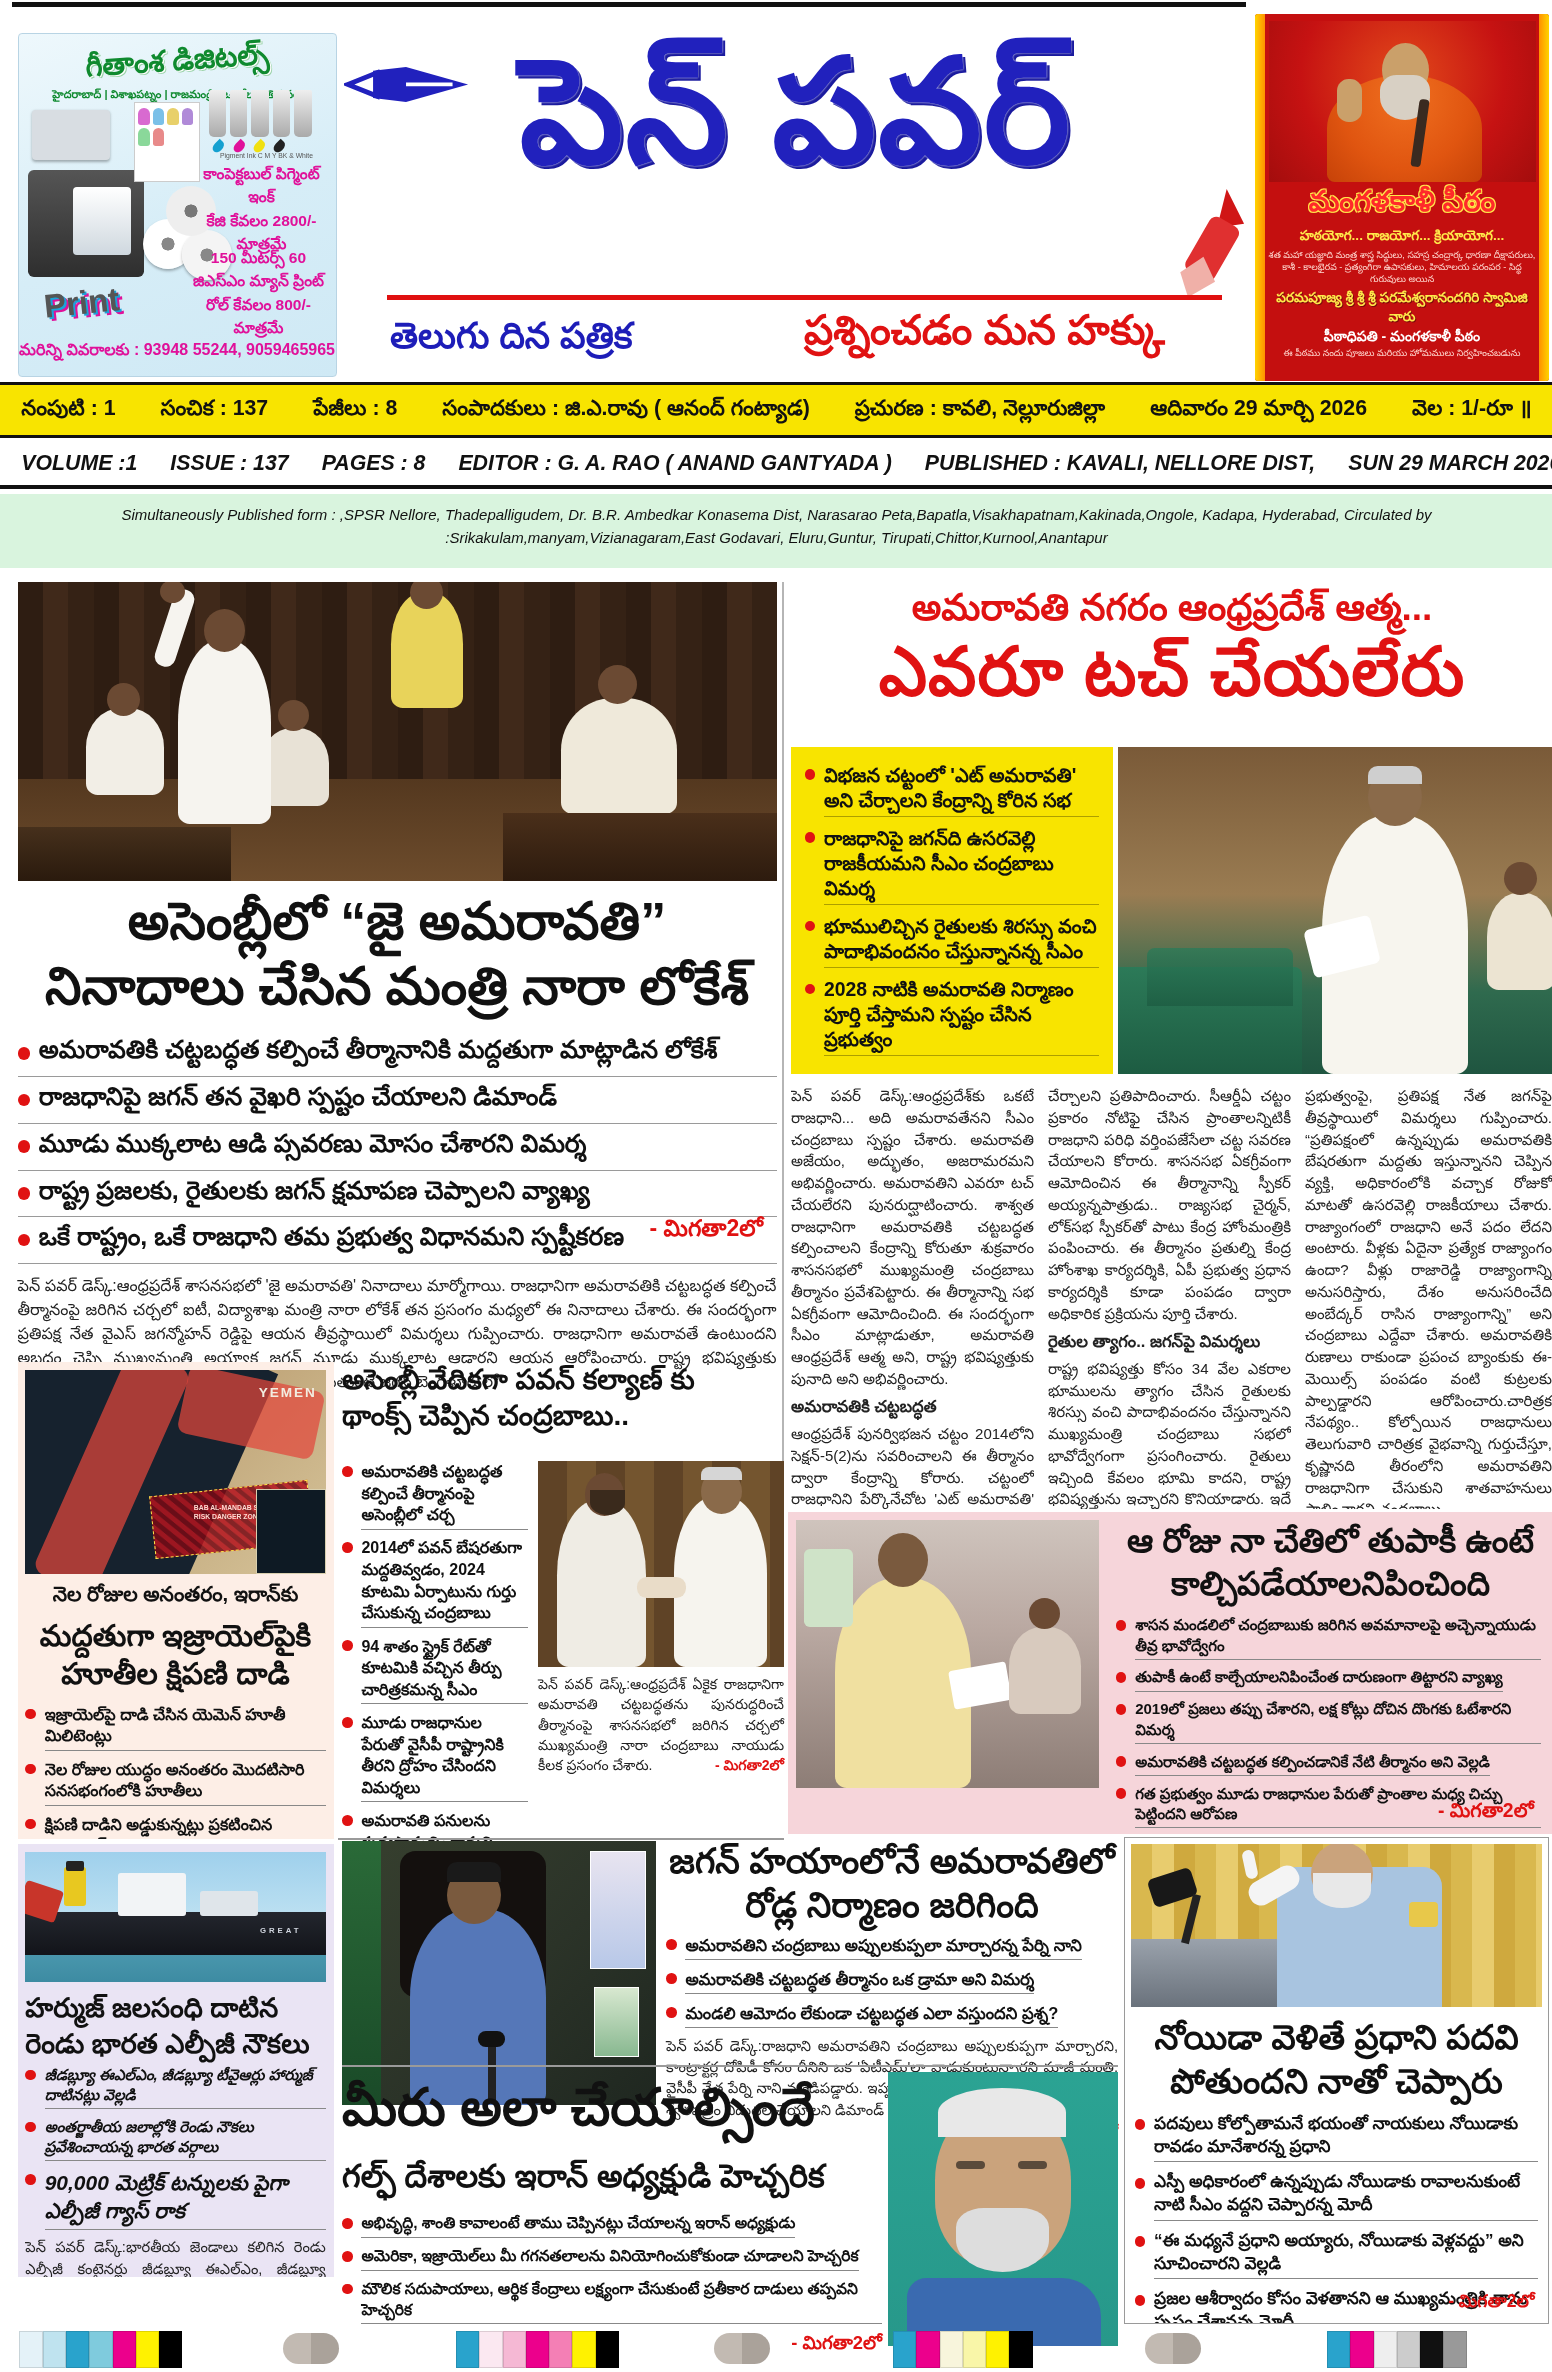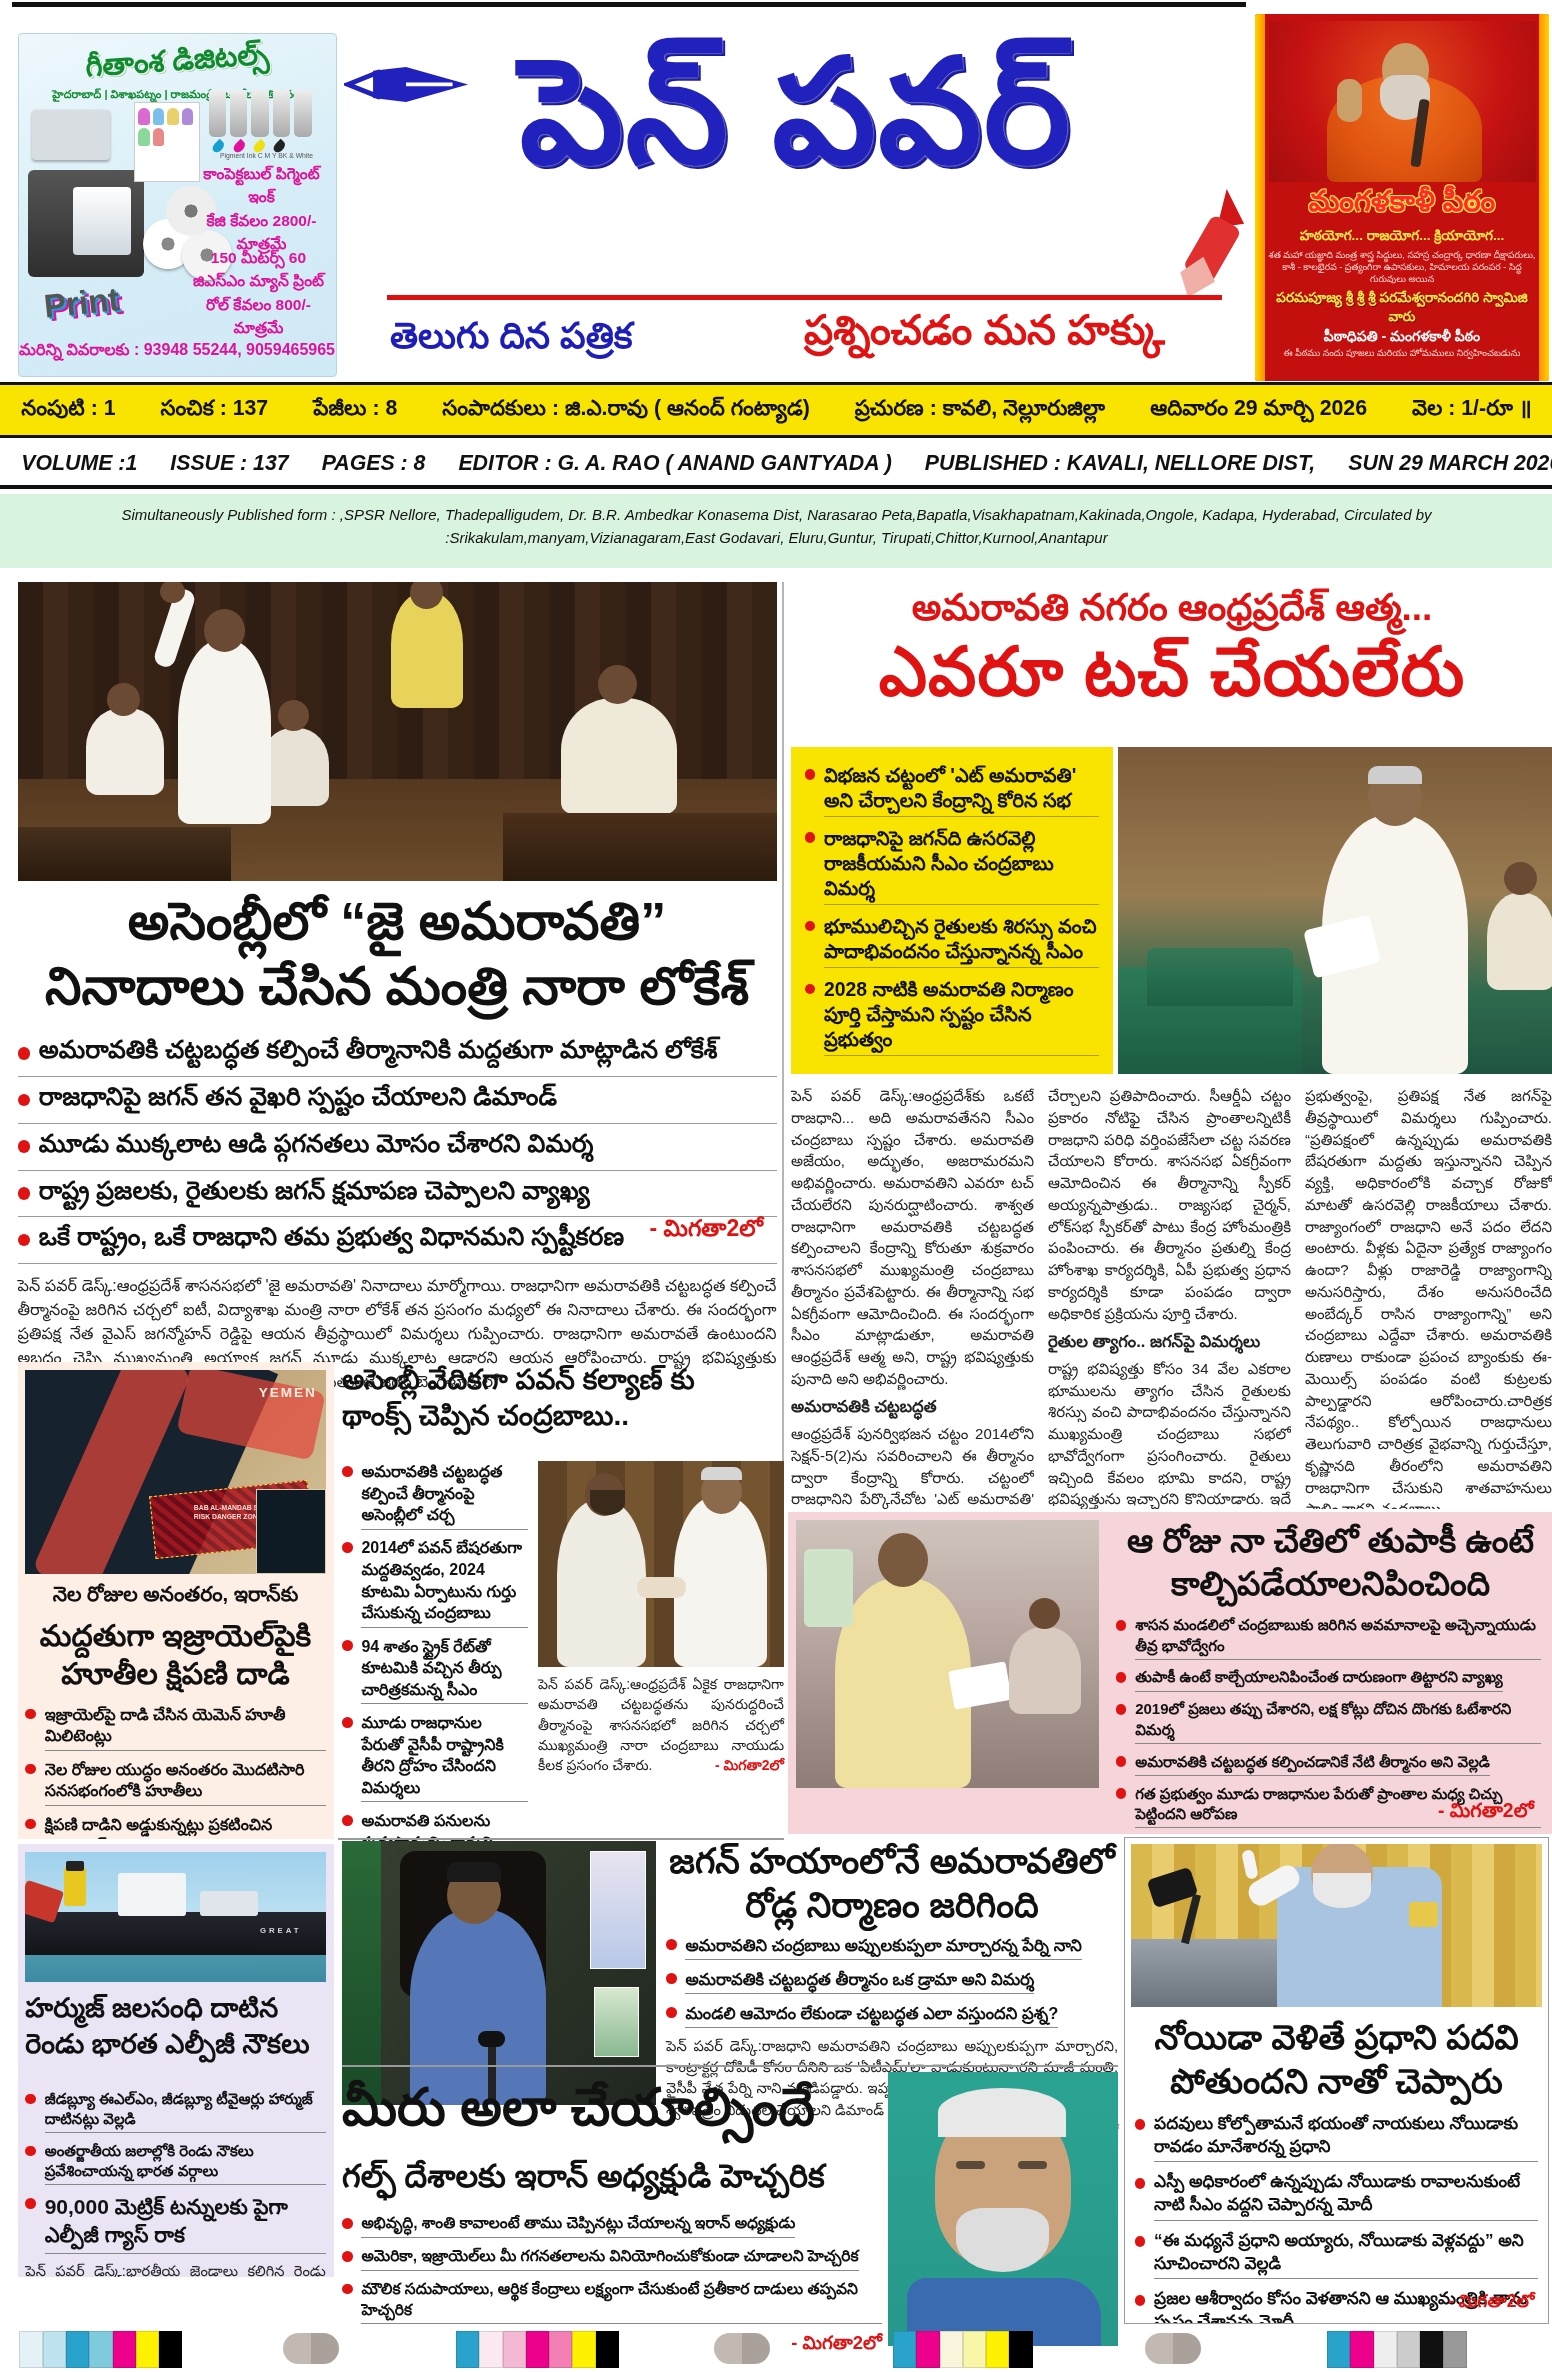--- a/index.html
+++ b/index.html
@@ -331,21 +331,21 @@
           <span class="btxt">అమరావతికి చట్టబద్ధత కల్పించే తీర్మానానికి మద్దతుగా మాట్లాడిన లోకేశ్</span>
         </div>
 
         <div class="bullet">
           <span class="dot"></span>
           <span class="btxt">రాజధానిపై జగన్ తన వైఖరి స్పష్టం చేయాలని డిమాండ్</span>
         </div>
 
         <div class="bullet">
           <span class="dot"></span>
-          <span class="btxt">మూడు ముక్కలాట ఆడి ప్గగనతలు మోసం చేశారని విమర్శ</span>
+          <span class="btxt">మూడు ముక్కలాట ఆడి ప్సవరణు మోసం చేశారని విమర్శ</span>
         </div>
 
         <div class="bullet">
           <span class="dot"></span>
           <span class="btxt">రాష్ట్ర ప్రజలకు, రైతులకు జగన్ క్షమాపణ చెప్పాలని వ్యాఖ్య</span>
         </div>
 
         <div class="bullet">
           <span class="dot"></span>
           <span class="btxt">ఒకే రాష్ట్రం, ఒకే రాజధాని తమ ప్రభుత్వ విధానమని స్పష్టీకరణ</span>
@@ -488,21 +488,21 @@
       <div class="abs" style="left:93px;top:21.3px;width:68px;height:43px;background:#f2f4f6;border-radius:2.9px;"></div>
       <div class="abs" style="left:39px;top:15.5px;width:21.3px;height:39px;background:#e8c820;border-radius:2.9px;"></div>
       <div class="abs" style="left:41px;top:9.7px;width:17.5px;height:9.7px;background:#222;border-radius:1.9px;"></div>
       <div class="abs" style="left:175px;top:39px;width:58px;height:25px;background:#dfe5ea;border-radius:2.9px;"></div>
       <div class="abs" style="left:-3.9px;top:33px;width:39px;height:33px;background:#c8352a;border-radius:3.9px;transform:rotate(18deg);"></div>
     </div>
     <div class="lpg-head" style="margin-top:9.7px;">
       <div>హర్ముజ్ జలసంధి దాటిన</div>
       <div>రెండు భారత ఎల్పీజీ నౌకలు</div>
     </div>
-    <div class="sm-bullets" style="margin-top:27px;">
+    <div class="sm-bullets" style="margin-top:3px;font-style:italic;">
 
         <div class="bullet">
           <span class="dot"></span>
           <span class="btxt" style="font-size:15px;">జీడబ్ల్యూ ఈఎల్ఎం, జీడబ్ల్యూ టీవైఆర్లు హార్ముజ్ దాటినట్లు వెల్లడి</span>
         </div>
 
         <div class="bullet">
           <span class="dot"></span>
           <span class="btxt" style="font-size:15px;">అంతర్జాతీయ జలాల్లోకి రెండు నౌకలు ప్రవేశించాయన్న భారత వర్గాలు</span>
         </div>

